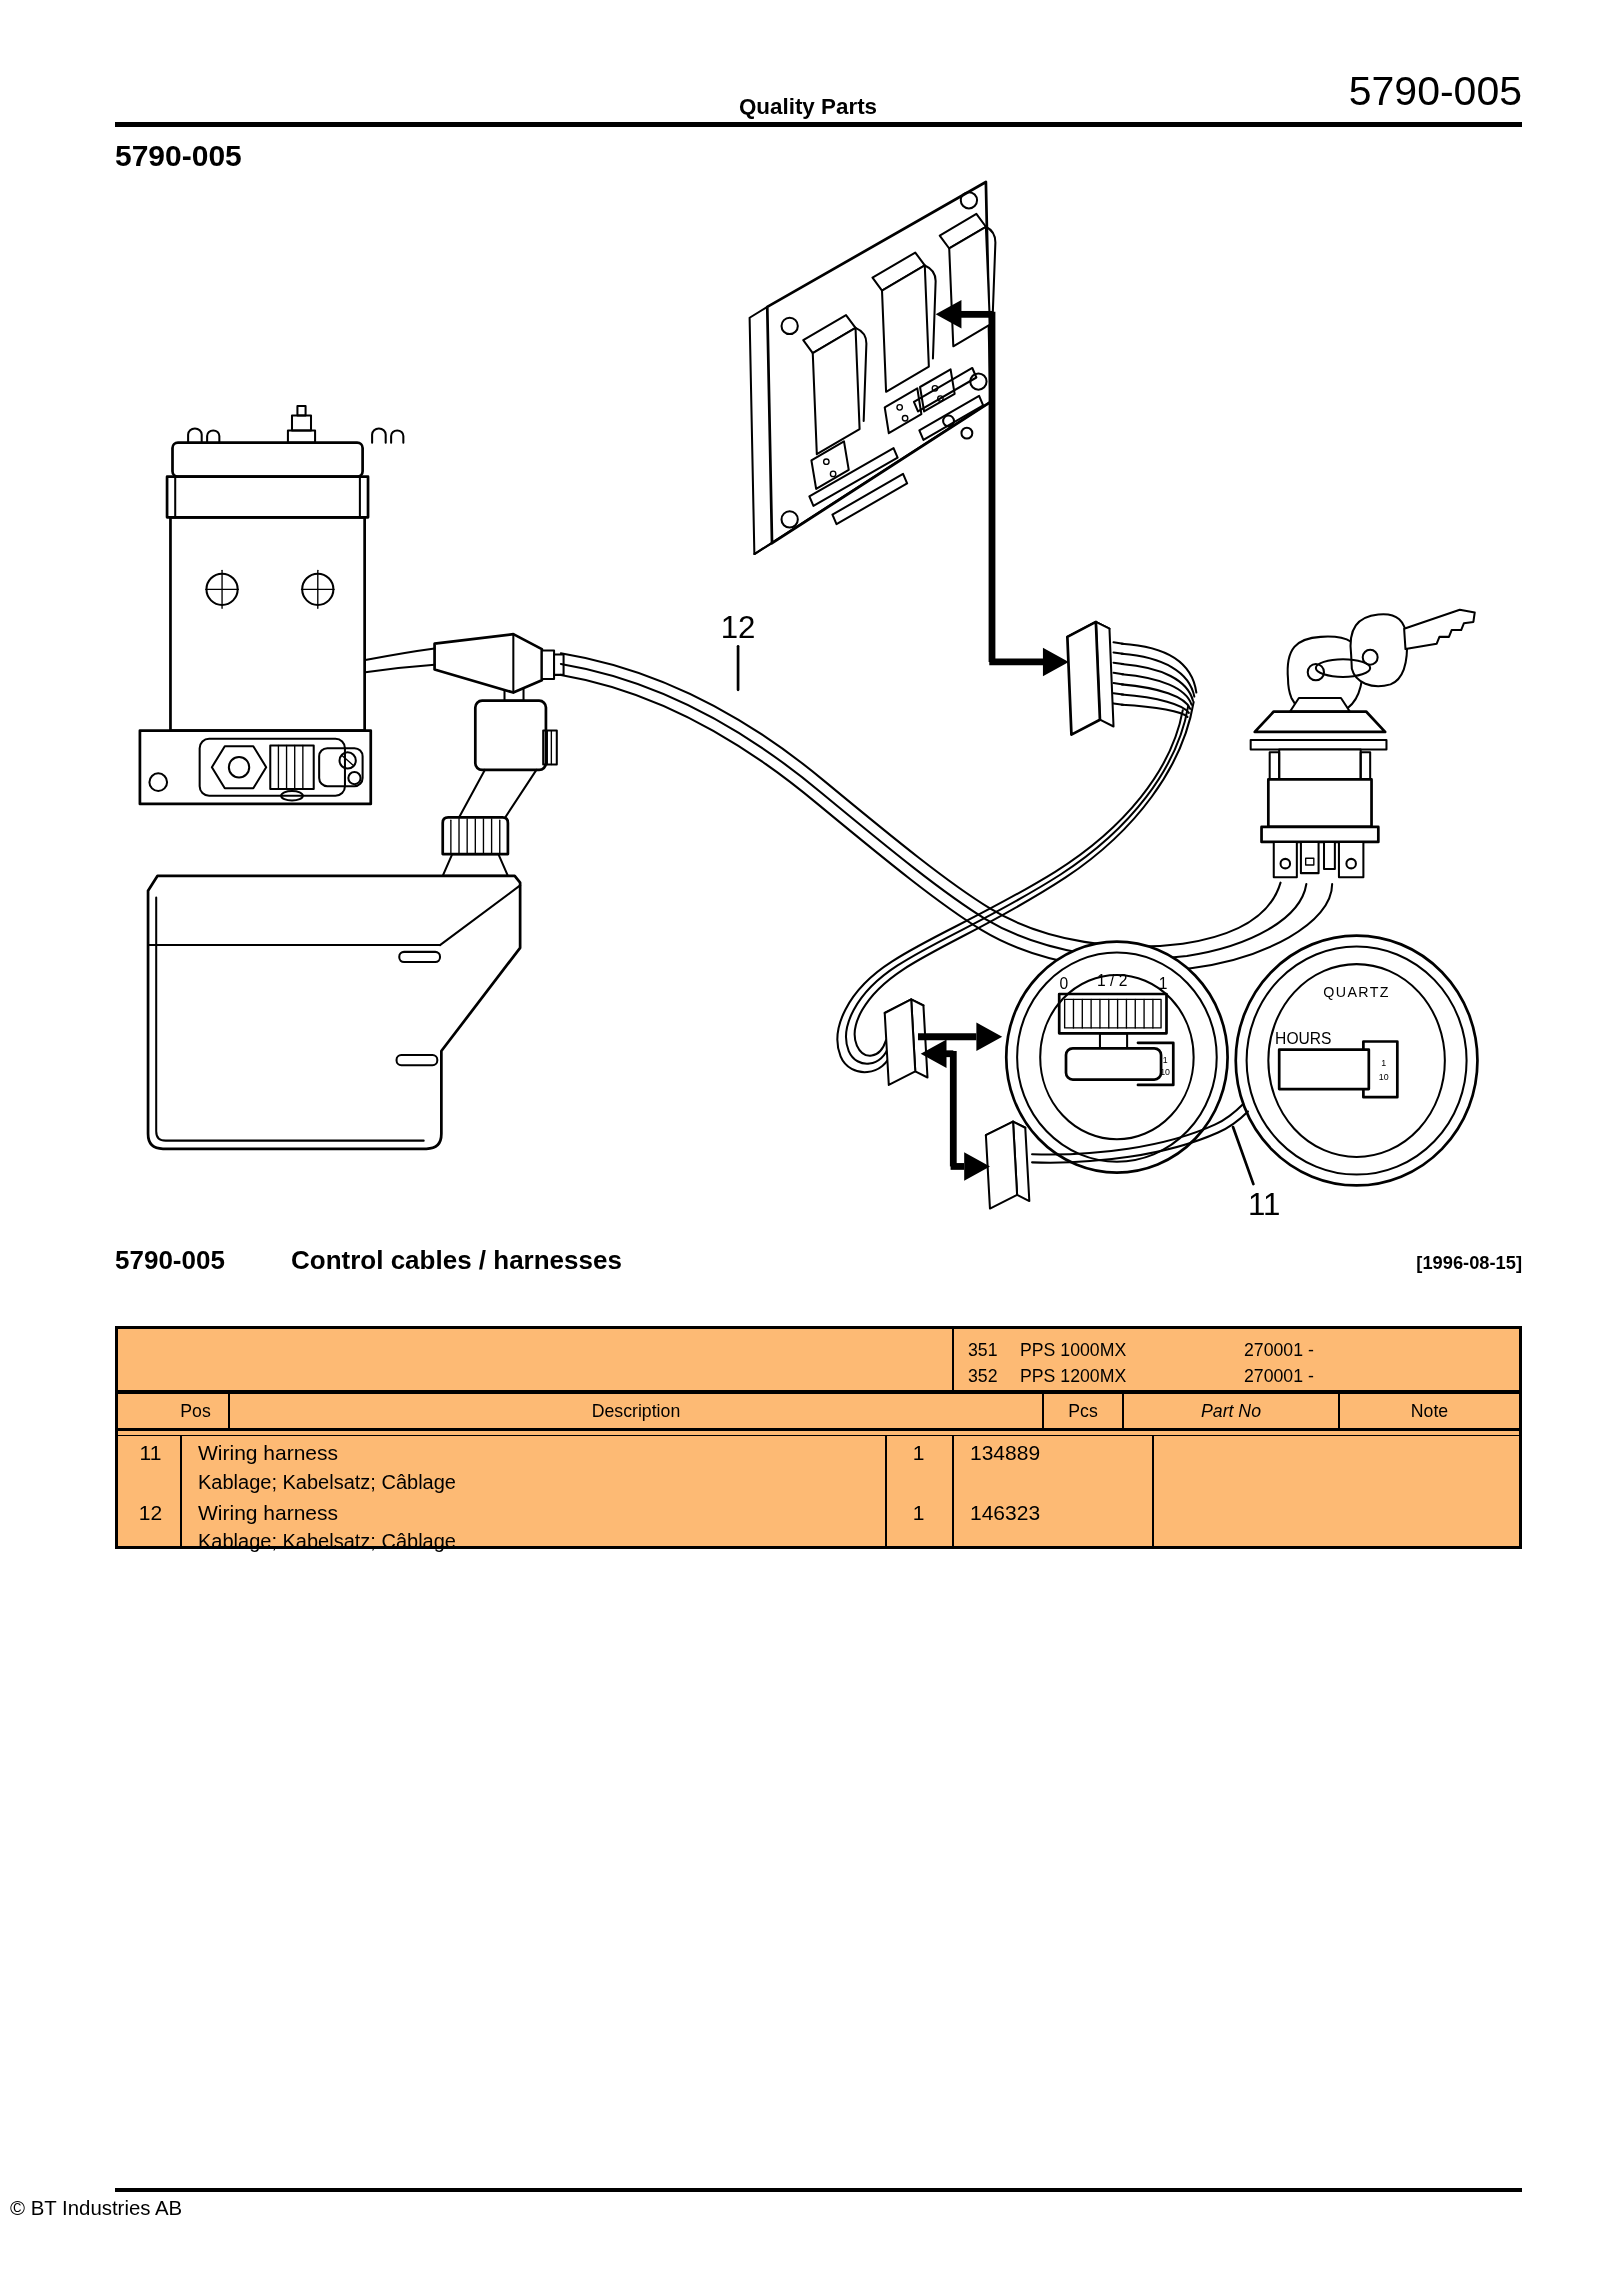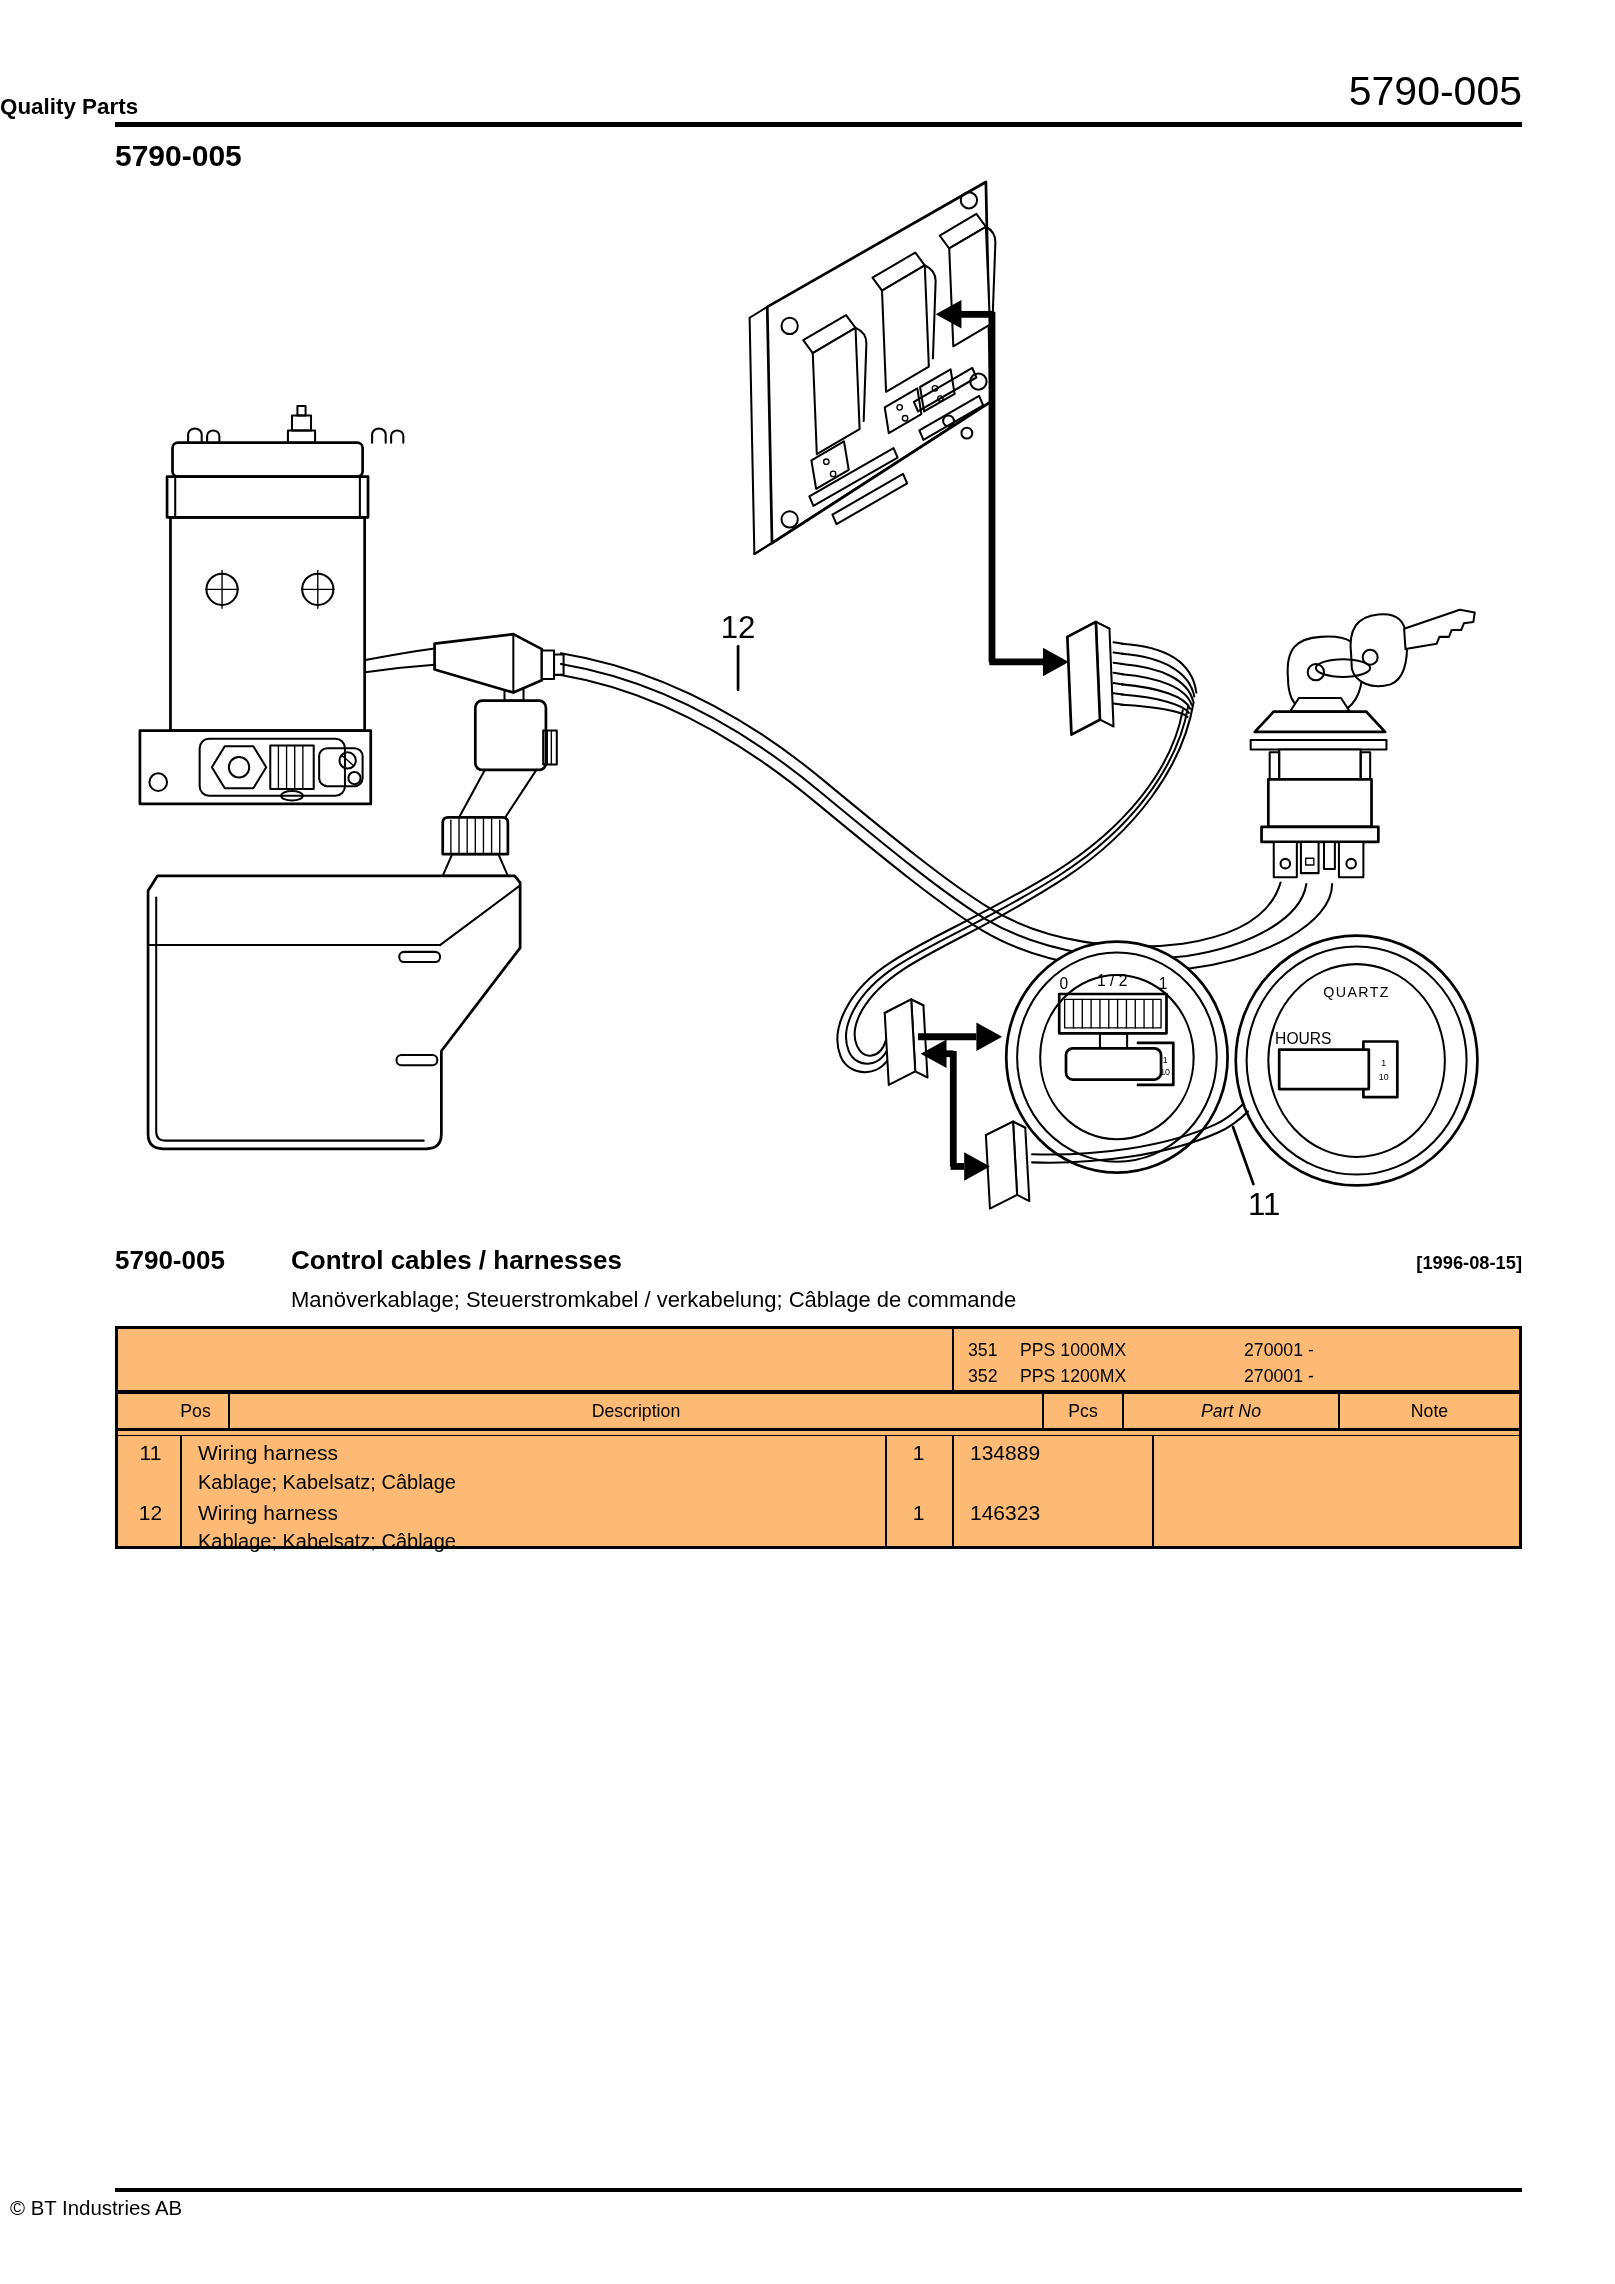--- a/index.html
+++ b/index.html
@@ -2,21 +2,21 @@
 <html style="font-size:11px"><head>
 <meta charset="utf-8">
 <style>
   html,body{margin:0;padding:0;background:#888;}
   .page{
     position:relative;width:1616px;height:2284px;background:#ffffff;
     font-family:"Liberation Sans","DejaVu Sans",sans-serif;color:#000;overflow:hidden;
   }
   .abs{position:absolute;}
   .rule{position:absolute;background:#000;}
-  .hdr-center{top:94px;left:0;width:100%;text-align:left;font-size:22.4px;font-weight:bold;}
+  .hdr-center{top:94px;left:0;width:100%;text-align:center;font-size:22.4px;font-weight:bold;}
   .hdr-right{top:68px;right:94px;font-size:41px;font-weight:400;}
   .page-num{top:139px;left:115px;font-size:30px;font-weight:bold;}
   .sec-num{top:1245px;left:115px;font-size:26px;font-weight:bold;}
   .sec-title{top:1245px;left:291px;font-size:26px;font-weight:bold;}
   .sec-date{top:1252px;right:94px;font-size:18.3px;font-weight:bold;}
   .sec-sub{top:1287px;left:291px;font-size:22px;}
   .footer-text{top:2197px;left:10px;width:100%;text-align:left;font-size:20.4px;}
 
   
   .ptable{position:absolute;left:115px;top:1326px;width:1407px;border:3.4px solid #000;box-sizing:border-box;background:#fdba74;}
@@ -322,21 +322,20 @@
     </g>
     <g>
       <text class="t-lbl" x="1862" y="1790" text-anchor="middle">11</text>
       <line class="ln th" x1="1816" y1="1660" x2="1846" y2="1744"></line>
     </g>
   </svg>
 
   <div class="abs sec-num">5790-005</div>
   <div class="abs sec-title">Control cables / harnesses</div>
   <div class="abs sec-date">[1996-08-15]</div>
-  <div class="abs sec-sub">Manöverkablage; Steuerstromkabel / verkabelung; Câblage de commande</div>
 
   <div class="ptable">
     <div class="t-top">
       <div class="t-top-div"></div>
       <div class="t-model" style="top:11px;">
         <span class="mcode">351</span>
         <span class="mname">PPS 1000MX</span>
         <span class="mserial">270001 -</span>
       </div>
       <div class="t-model" style="top:37px;">

